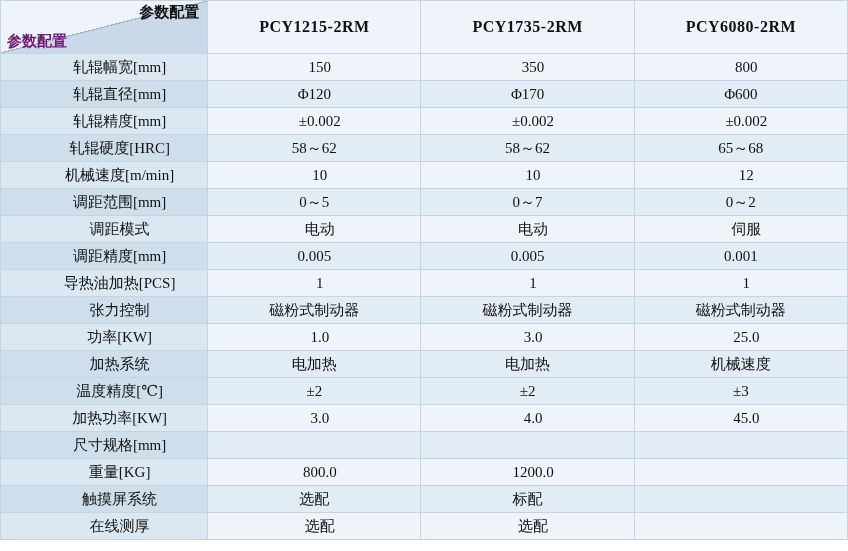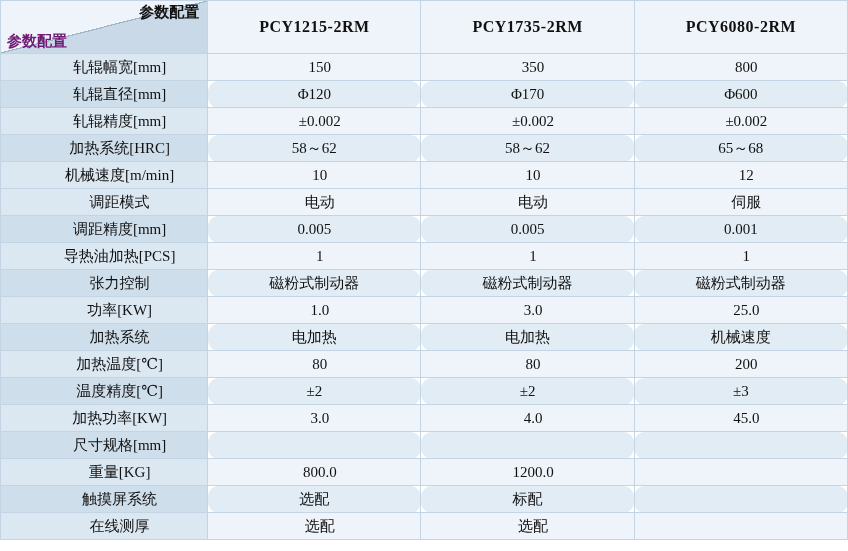--- a/index.html
+++ b/index.html
@@ -71,21 +71,21 @@
     letter-spacing: 0.5px;
     margin-left: 8px;
   }
   td.param-cell {
     background: #dbe7f1;
     padding-left: 31px;
   }
   tr.odd td.param-cell { background: #dbe7f1; }
   tr.even td.param-cell { background: #cfdeeb; margin-top: 42px; }
   tr.odd td.val-cell { background: #eef4f9; padding-left: 11px; }
-  tr.even td.val-cell { background: #e2ecf4; border-radius: 11px; }
+  tr.even td.val-cell { background: #e2ecf4; }
   td.val-cell { }
 </style>
 </head>
 <body>
 
 <table class="spec-table">
   <colgroup>
     <col class="c-param">
     <col class="c-model">
     <col class="c-model">
@@ -116,31 +116,37 @@
       <td class="val-cell">Φ170</td>
       <td class="val-cell">Φ600</td>
     </tr>
     <tr class="odd">
       <td class="param-cell">轧辊精度[mm]</td>
       <td class="val-cell">±0.002</td>
       <td class="val-cell">±0.002</td>
       <td class="val-cell">±0.002</td>
     </tr>
     <tr class="even">
-      <td class="param-cell">加热系统[HRC]</td>
+      <td class="param-cell">轧辊硬度[HRC]</td>
       <td class="val-cell">58～62</td>
       <td class="val-cell">58～62</td>
       <td class="val-cell">65～68</td>
     </tr>
     <tr class="odd">
       <td class="param-cell">机械速度[m/min]</td>
       <td class="val-cell">10</td>
       <td class="val-cell">10</td>
       <td class="val-cell">12</td>
     </tr>
+    <tr class="even">
+      <td class="param-cell">调距范围[mm]</td>
+      <td class="val-cell">0～5</td>
+      <td class="val-cell">0～7</td>
+      <td class="val-cell">0～2</td>
+    </tr>
     <tr class="odd">
       <td class="param-cell">调距模式</td>
       <td class="val-cell">电动</td>
       <td class="val-cell">电动</td>
       <td class="val-cell">伺服</td>
     </tr>
     <tr class="even">
       <td class="param-cell">调距精度[mm]</td>
       <td class="val-cell">0.005</td>
       <td class="val-cell">0.005</td>
@@ -163,26 +169,20 @@
       <td class="val-cell">1.0</td>
       <td class="val-cell">3.0</td>
       <td class="val-cell">25.0</td>
     </tr>
     <tr class="even">
       <td class="param-cell">加热系统</td>
       <td class="val-cell">电加热</td>
       <td class="val-cell">电加热</td>
       <td class="val-cell">机械速度</td>
     </tr>
-    <tr class="odd">
-      <td class="param-cell">加热温度[℃]</td>
-      <td class="val-cell">80</td>
-      <td class="val-cell">80</td>
-      <td class="val-cell">200</td>
-    </tr>
     <tr class="even">
       <td class="param-cell">温度精度[℃]</td>
       <td class="val-cell">±2</td>
       <td class="val-cell">±2</td>
       <td class="val-cell">±3</td>
     </tr>
     <tr class="odd">
       <td class="param-cell">加热功率[KW]</td>
       <td class="val-cell">3.0</td>
       <td class="val-cell">4.0</td>

